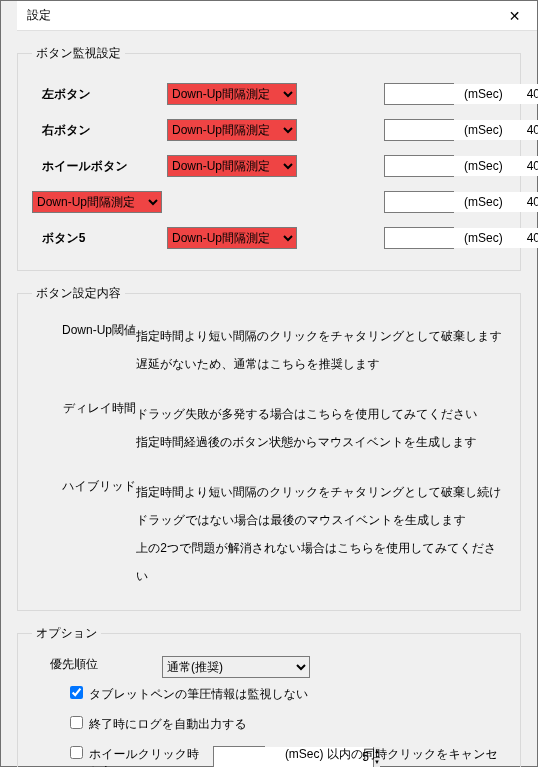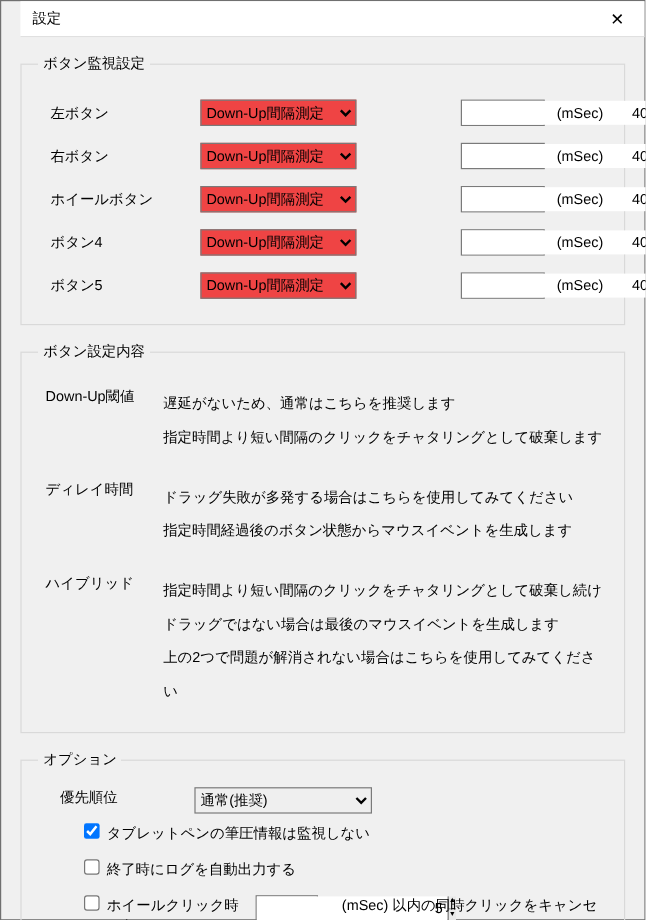--- a/index.html
+++ b/index.html
@@ -54,20 +54,21 @@
   font-size: 12px;
 }
 .row {
   display: flex;
   align-items: center;
   height: 36px;
 }
 .row .label {
   width: 135px;
   padding-left: 10px;
+  font-weight: bold;
 }
 .row select.mode {
   width: 130px;
   height: 22px;
   font-size: 12px;
   border: 1px solid #7a7a7a;
   background: #ef4444;
 }
 .row .spacer { flex: 1; }
 .spinbox {
@@ -94,21 +95,21 @@
   border-left: 1px solid #7a7a7a;
   background: #e9e9e9;
   font-size: 6px;
   line-height: 8px;
   text-align: center;
   cursor: pointer;
 }
 .spin-btns div:first-child { border-bottom: 1px solid #7a7a7a; }
 .unit { width: 52px; padding-left: 10px; }
 .desc-block { display: flex; padding: 6px 0 16px 4px; }
-.desc-block .dlabel { width: 100px; padding-left: 2px; }
+.desc-block .dlabel { width: 100px; padding-left: 2px; text-align: right; }
 .desc-block .dtext { flex: 1; line-height: 28px; }
 .opt-row { display: flex; align-items: flex-start; height: 30px; padding-left: 18px; }
 .opt-row .select-wrap select { width: 148px; height: 22px; font-size: 12px; border: 1px solid #7a7a7a; }
 .opt-row .olabel { width: 112px; }
 .check-row {
   display: flex;
   align-items: flex-start;
   height: 30px;
   padding-left: 38px;
   gap: 6px;
@@ -159,21 +160,20 @@
         <select class="mode"><option>Down-Up間隔測定</option></select>
         <span class="spacer"></span>
         <div class="spinbox">
           <input value="40" style="">
 
         </div>
         <span class="unit">(mSec)</span>
       </div>
 
       <div class="row">
-        <span class="label">ボタン4</span>
         <select class="mode"><option>Down-Up間隔測定</option></select>
         <span class="spacer"></span>
         <div class="spinbox">
           <input value="40" style="">
 
         </div>
         <span class="unit">(mSec)</span>
       </div>
 
       <div class="row">
@@ -187,22 +187,22 @@
         <span class="unit">(mSec)</span>
       </div>
     </fieldset>
 
     <fieldset>
       <legend>ボタン設定内容</legend>
 
       <div class="desc-block">
         <div class="dlabel">Down-Up閾値</div>
         <div class="dtext">
+          <div>指定時間より短い間隔のクリックをチャタリングとして破棄します</div>
           <div>遅延がないため、通常はこちらを推奨します</div>
-          <div>指定時間より短い間隔のクリックをチャタリングとして破棄します</div>
         </div>
       </div>
 
       <div class="desc-block">
         <div class="dlabel">ディレイ時間</div>
         <div class="dtext">
           <div>ドラッグ失敗が多発する場合はこちらを使用してみてください</div>
           <div>指定時間経過後のボタン状態からマウスイベントを生成します</div>
         </div>
       </div>

